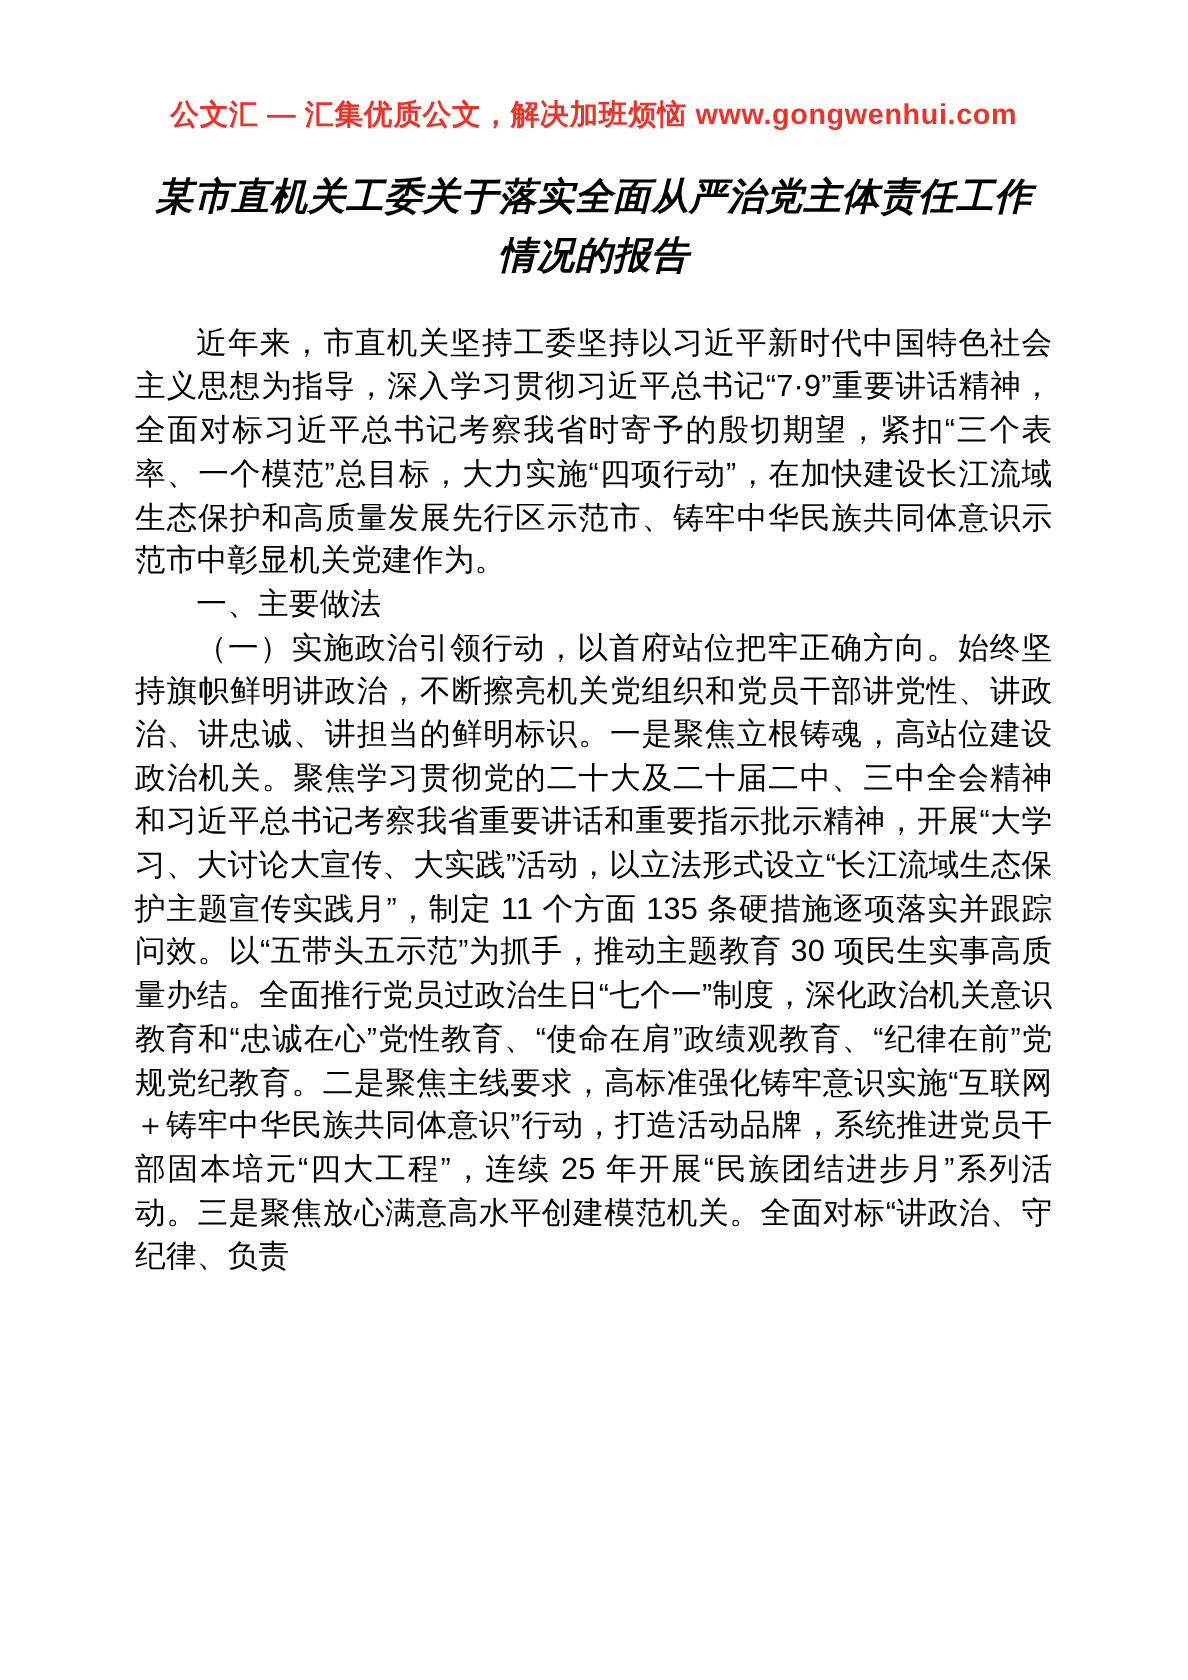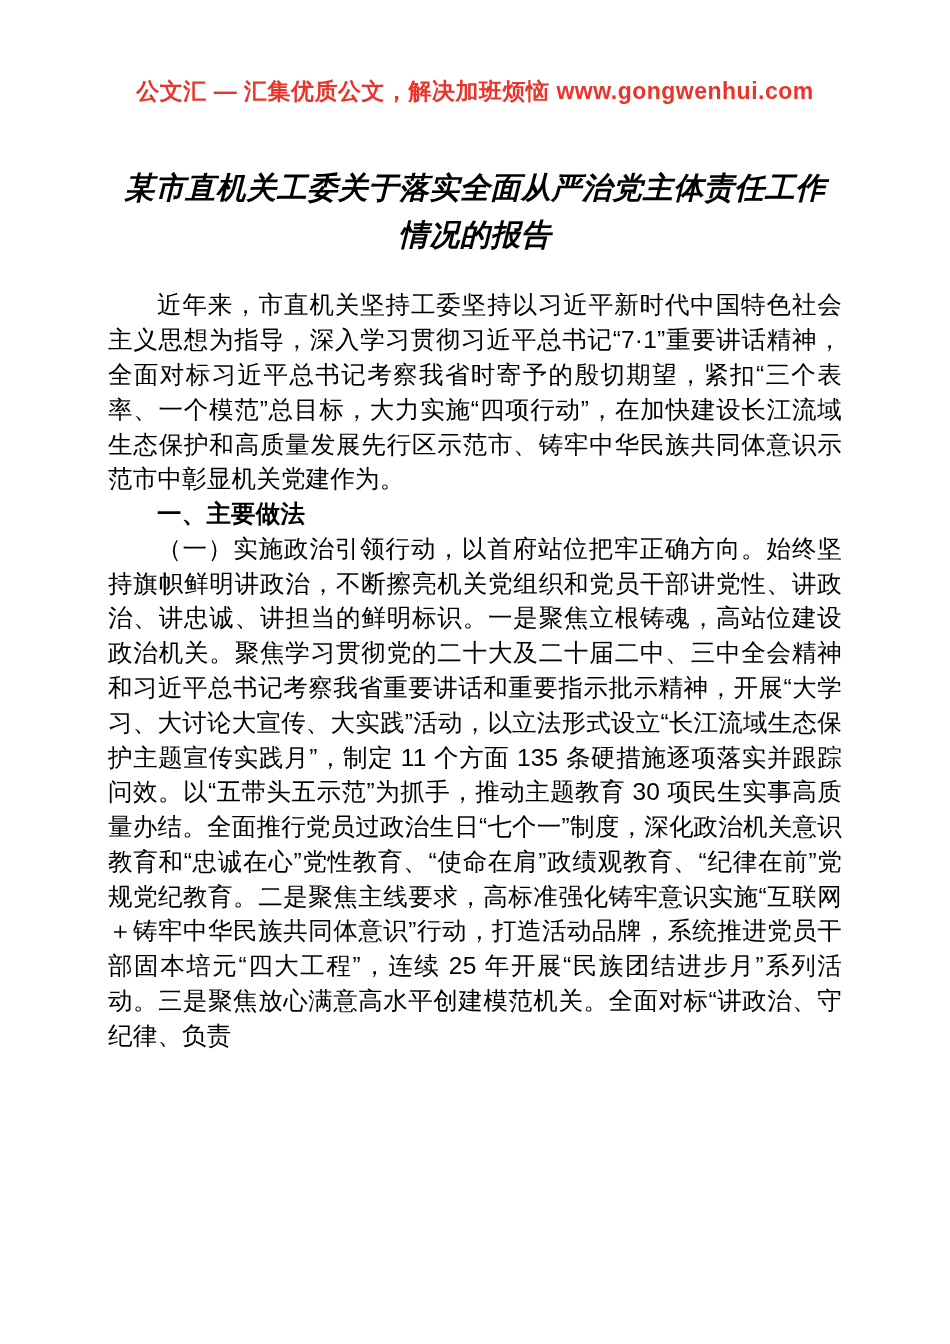--- a/index.html
+++ b/index.html
@@ -21,21 +21,21 @@
     padding: 78px 108px 0 108px;
     position: relative;
   }
   .watermark {
     text-align: center;
     color: #e8342a;
     font-size: 23px;
     font-weight: bold;
     letter-spacing: 0.5px;
     line-height: 1.2;
-    margin-bottom: 58px;
+    margin-bottom: 28px;
     white-space: nowrap;
   }
   .doc-title {
     text-align: center;
     font-size: 30px;
     font-weight: bold;
     line-height: 1.58;
     letter-spacing: 0.5px;
     margin: 0 10px 30px 10px;
     font-style: italic;
@@ -45,31 +45,31 @@
     line-height: 1.42;
     text-align: justify;
     text-justify: inter-ideograph;
     letter-spacing: 0.2px;
   }
   .para {
     margin: 0 0 0 0;
     text-indent: 2em;
   }
   .para.heading {
-    font-weight: bold;
+    font-weight: normal;
   }
 </style>
 </head>
 <body>
 
 <div class="page">
 
   <div class="watermark">公文汇 — 汇集优质公文，解决加班烦恼 www.gongwenhui.com</div>
 
   <h1 class="doc-title">某市直机关工委关于落实全面从严治党主体责任工作情况的报告</h1>
 
   <div class="body-text">
-    <p class="para">近年来，市直机关坚持工委坚持以习近平新时代中国特色社会主义思想为指导，深入学习贯彻习近平总书记“7·1”重要讲话精神，全面对标习近平总书记考察我省时寄予的殷切期望，紧扣“三个表率、一个模范”总目标，大力实施“四项行动”，在加快建设长江流域生态保护和高质量发展先行区示范市、铸牢中华民族共同体意识示范市中彰显机关党建作为。</p>
+    <p class="para">近年来，市直机关坚持工委坚持以习近平新时代中国特色社会主义思想为指导，深入学习贯彻习近平总书记“7·9”重要讲话精神，全面对标习近平总书记考察我省时寄予的殷切期望，紧扣“三个表率、一个模范”总目标，大力实施“四项行动”，在加快建设长江流域生态保护和高质量发展先行区示范市、铸牢中华民族共同体意识示范市中彰显机关党建作为。</p>
     <p class="para heading">一、主要做法</p>
     <p class="para">（一）实施政治引领行动，以首府站位把牢正确方向。始终坚持旗帜鲜明讲政治，不断擦亮机关党组织和党员干部讲党性、讲政治、讲忠诚、讲担当的鲜明标识。一是聚焦立根铸魂，高站位建设政治机关。聚焦学习贯彻党的二十大及二十届二中、三中全会精神和习近平总书记考察我省重要讲话和重要指示批示精神，开展“大学习、大讨论大宣传、大实践”活动，以立法形式设立“长江流域生态保护主题宣传实践月”，制定 11 个方面 135 条硬措施逐项落实并跟踪问效。以“五带头五示范”为抓手，推动主题教育 30 项民生实事高质量办结。全面推行党员过政治生日“七个一”制度，深化政治机关意识教育和“忠诚在心”党性教育、“使命在肩”政绩观教育、“纪律在前”党规党纪教育。二是聚焦主线要求，高标准强化铸牢意识实施“互联网＋铸牢中华民族共同体意识”行动，打造活动品牌，系统推进党员干部固本培元“四大工程”，连续 25 年开展“民族团结进步月”系列活动。三是聚焦放心满意高水平创建模范机关。全面对标“讲政治、守纪律、负责</p>
   </div>
 
 </div>
 
 </body></html>

